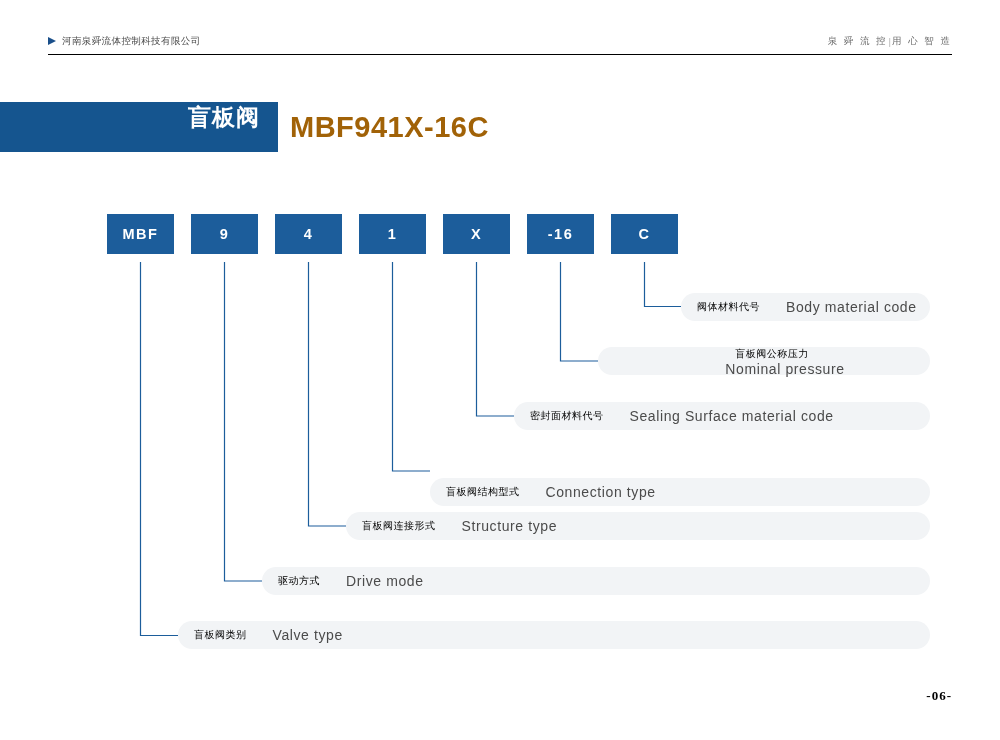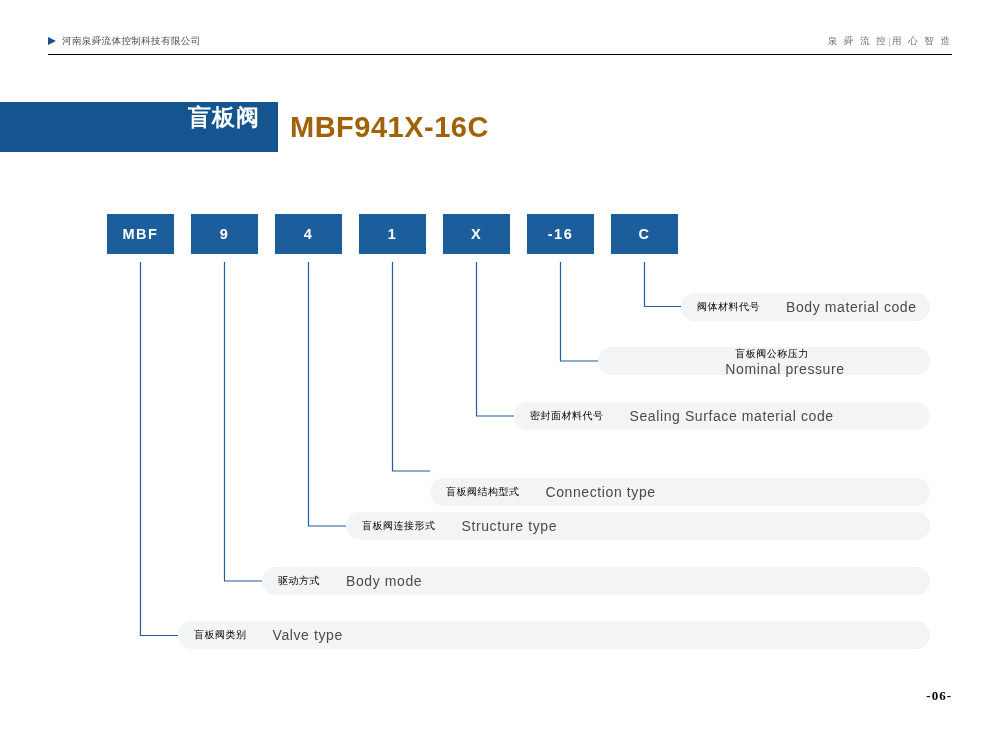--- a/index.html
+++ b/index.html
@@ -227,21 +227,21 @@
   <span class="lbl-en">Connection type</span>
 </div>
 
 <div class="label-bar" style="left:346px; top:512px; width:584px;">
   <span class="lbl-cn">盲板阀连接形式</span>
   <span class="lbl-en">Structure type</span>
 </div>
 
 <div class="label-bar" style="left:262px; top:567px; width:668px;">
   <span class="lbl-cn">驱动方式</span>
-  <span class="lbl-en">Body mode</span>
+  <span class="lbl-en">Drive mode</span>
 </div>
 
 <div class="label-bar" style="left:178px; top:621px; width:752px;">
   <span class="lbl-cn">盲板阀类别</span>
   <span class="lbl-en">Valve type</span>
 </div>
 
 <div class="page-num">-06-</div>
 
 </body></html>

